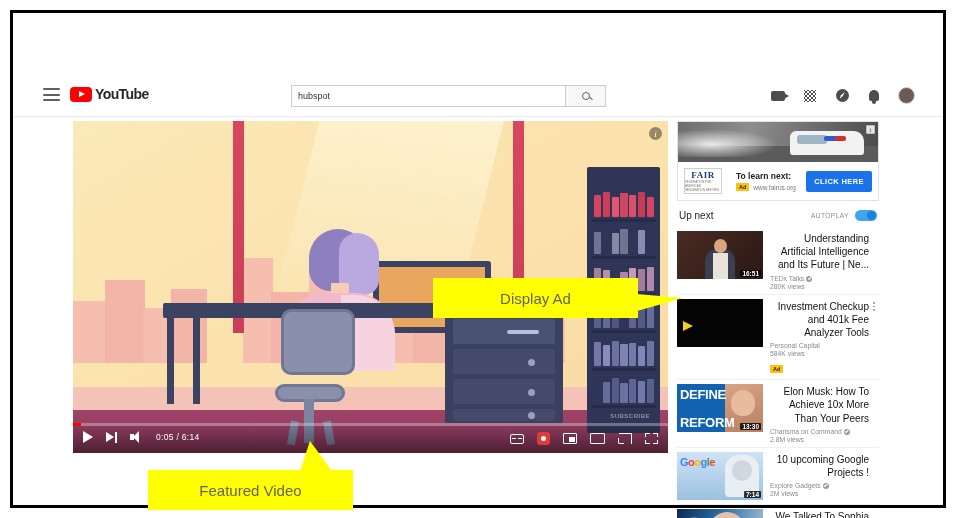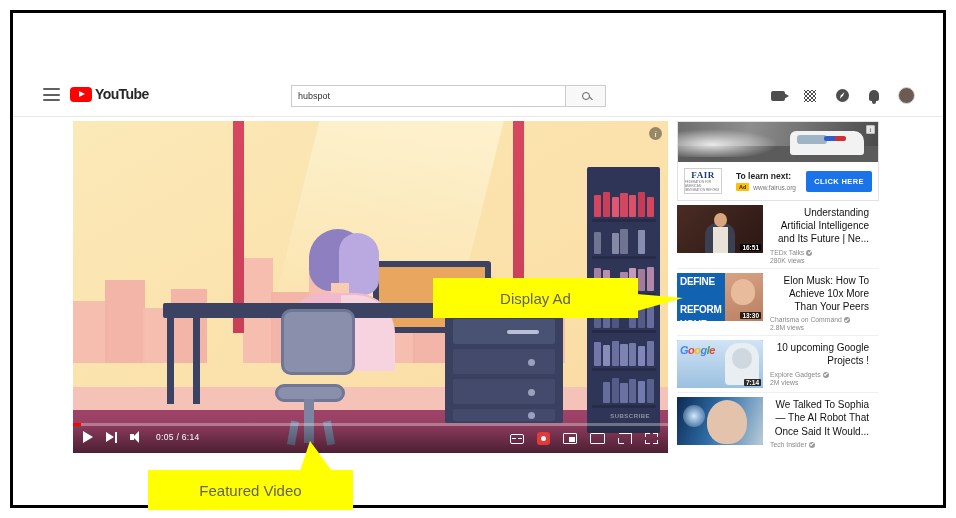--- a/index.html
+++ b/index.html
@@ -228,28 +228,28 @@
   .th-ted { position: absolute; inset: 0; background: linear-gradient(135deg, #4a2c24, #2b1713); }
   .th-ted .p-body { position: absolute; left: 28px; bottom: 0; width: 30px; height: 30px;
     background: #3a3f52; border-radius: 12px 12px 0 0; }
   .th-ted .p-head { position: absolute; left: 37px; bottom: 26px; width: 13px; height: 14px;
     background: #d9a57e; border-radius: 50%; }
   .th-ted .p-shirt { position: absolute; left: 36px; bottom: 0; width: 15px; height: 26px; background: #e8e2d8; }
   .th-black { position: absolute; inset: 0; background: #040404; }
   .th-cursor { position: absolute; left: 6px; top: 22px; width: 0; height: 0;
     border-left: 10px solid #f5d020; border-top: 5px solid transparent; border-bottom: 5px solid transparent; }
   .th-vision { position: absolute; inset: 0; background: #1163b2; }
-  .th-vision .vt { position: absolute; left: 3px; color: #fff; font-weight: bold; font-size: 10px;
+  .th-vision .vt { position: absolute; left: 3px; color: #fff; font-weight: bold; font-size: 13px;
     letter-spacing: -0.3px; font-family: "Liberation Sans", sans-serif; }
   .th-vision .vt.l1 { top: 3px; } .th-vision .vt.l2 { top: 17px; margin-top: 29px; } .th-vision .vt.l3 { top: 31px; }
   .th-vision .face { position: absolute; right: 0; top: 0; width: 38px; height: 100%;
     background: linear-gradient(160deg, #d8a385, #b97f63); }
   .th-vision .face::after { content: ""; position: absolute; left: 6px; top: 6px; width: 24px; height: 26px;
     background: #e8bb9c; border-radius: 50% 50% 45% 45%; }
-  .th-goog { position: absolute; inset: 0; background: linear-gradient(180deg, #cfe3f5, #9cc0e0); font-style: italic; }
+  .th-goog { position: absolute; inset: 0; background: linear-gradient(180deg, #cfe3f5, #9cc0e0); }
   .th-goog .g { position: absolute; left: 3px; top: 4px; font-size: 11px; font-weight: bold;
     letter-spacing: -0.5px; }
   .th-goog .g s { text-decoration: none; }
   .th-goog .robot { position: absolute; right: 4px; top: 3px; width: 34px; height: 42px;
     background: #e9eef3; border-radius: 14px 14px 4px 4px; }
   .th-goog .robot::after { content: ""; position: absolute; left: 7px; top: 5px; width: 20px; height: 21px;
     background: #cfd8e0; border-radius: 50%; }
   .th-sophia { position: absolute; inset: 0; background: linear-gradient(110deg, #0d2a52, #2f6ea8 45%, #b9ccd8); }
   .th-sophia .s-face { position: absolute; right: 16px; top: 3px; width: 40px; height: 44px;
     background: #e4c3ad; border-radius: 50% 50% 45% 45%; }
@@ -493,36 +493,55 @@
           <div class="ad-learn">To learn next:</div>
           <div class="ad-url-row">
             <span class="ad-tag">Ad</span>
             <span class="ad-url">www.fairus.org</span>
           </div>
         </div>
         <button class="click-here" style="background: rgb(26, 115, 232);">CLICK HERE</button>
       </div>
     </div>
 
+    <div class="upnext-row">
+      <span class="upnext-label">Up next</span>
+      <span class="autoplay-wrap">
+        <span class="autoplay-text">AUTOPLAY</span>
+        <span class="toggle" style="background: rgb(62, 166, 240);"></span>
+      </span>
+    </div>
 
     <div id="video-list">
           <div class="vitem">
             <div class="vthumb">
               <div class="th-ted">
                 <span class="p-body"></span>
                 <span class="p-shirt"></span>
                 <span class="p-head"></span>
               </div>
               <span class="dur">16:51</span>
             </div>
             <div class="vmeta">
               <div class="vtitle">Understanding Artificial Intelligence and Its Future | Ne...</div>
               <div class="vchan">TEDx Talks<span class="verified"></span></div>
               <div class="vviews">280K views</div>
             </div>
+          </div>
+          <div class="vitem">
+            <div class="vthumb">
+              <div class="th-black">
+                <span class="th-cursor"></span>
+              </div>
+            </div>
+            <div class="vmeta"><div class="vtitle">Investment Checkup and 401k Fee Analyzer Tools</div><div class="vchan">Personal Capital</div><div class="vviews">584K views</div><span class="ad-badge">Ad</span><span class="kebab">
+                <i></i>
+                <i></i>
+                <i></i>
+              </span></div>
           </div>
           <div class="vitem">
             <div class="vthumb">
               <div class="th-vision">
                 <span class="face"></span>
                 <span class="vt l1">DEFINE</span>
                 <span class="vt l2">YOUR</span>
                 <span class="vt l3">REFORM</span>
               </div>
               <span class="dur">13:30</span>

